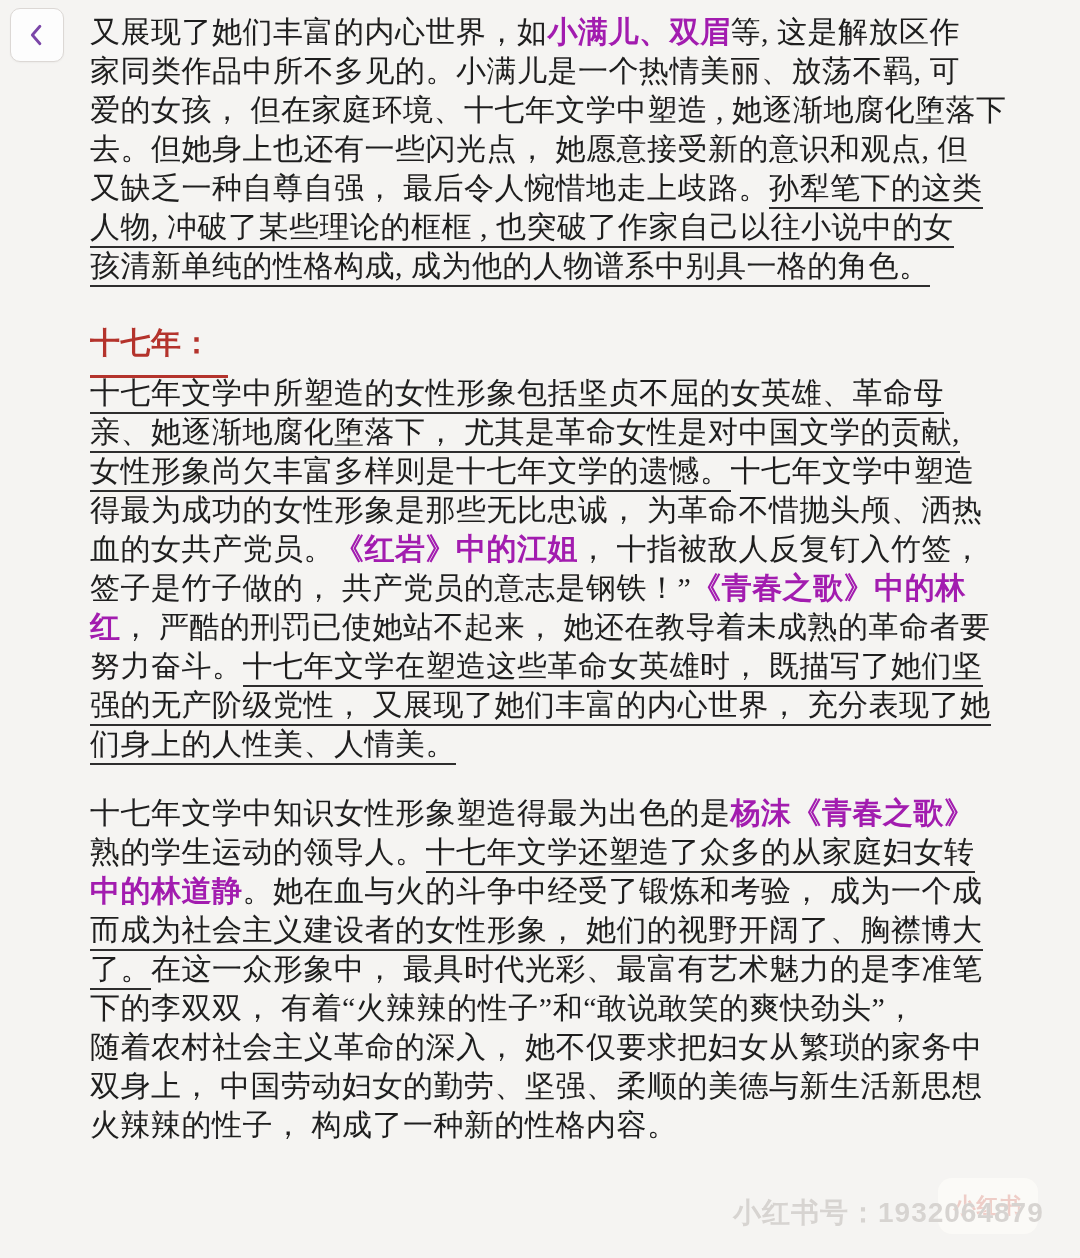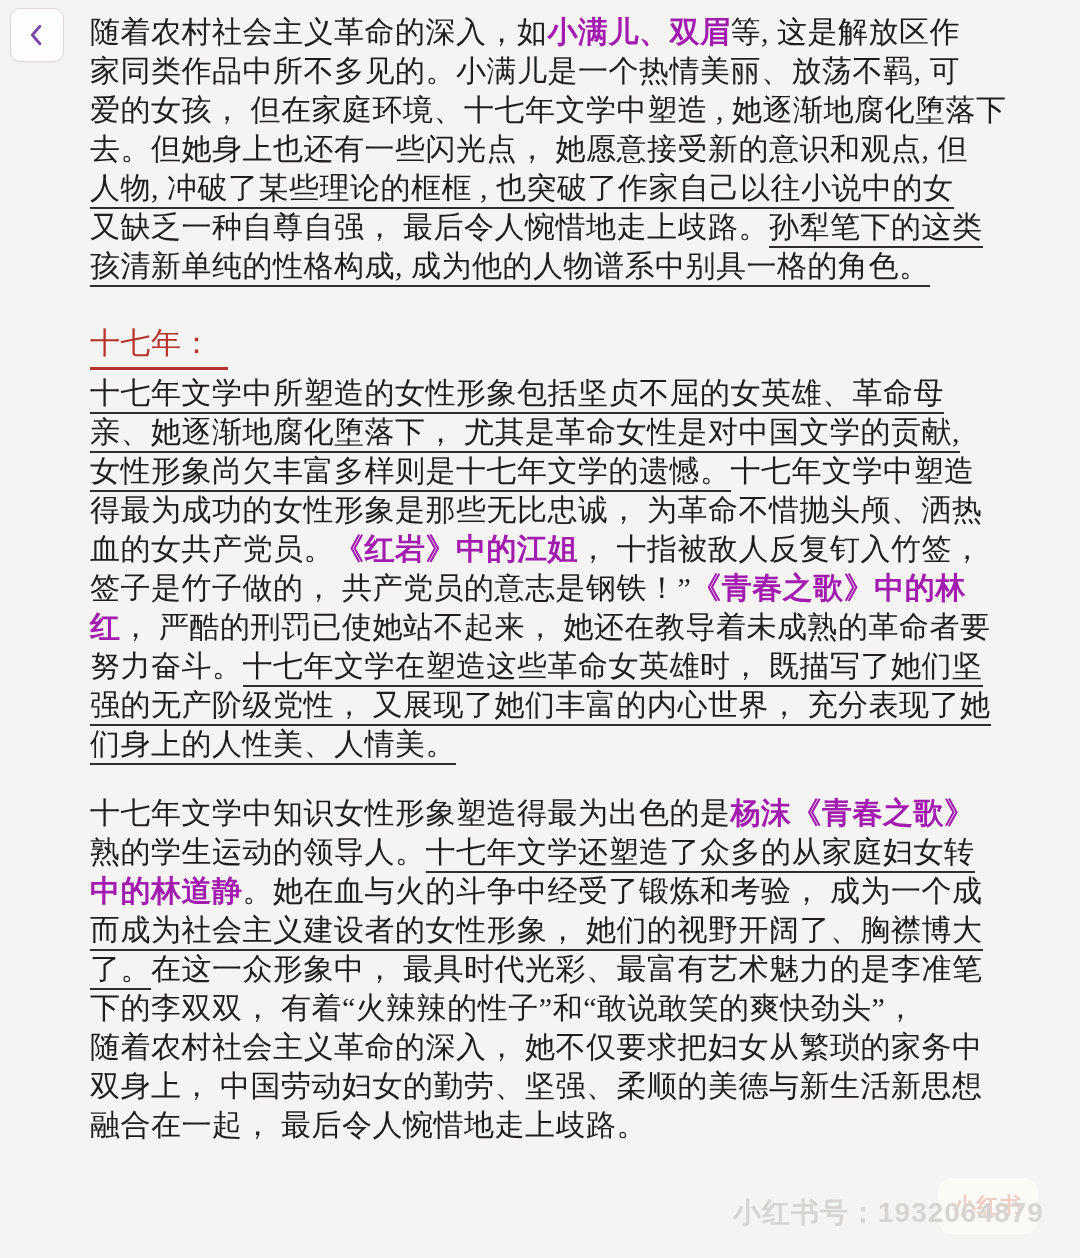--- a/index.html
+++ b/index.html
@@ -27,23 +27,23 @@
     font-size:30px;line-height:39px;
     letter-spacing:0.5px;
     color:#1e1e1e;
   }
   .block{margin:0;}
   .line{height:39px;white-space:nowrap;}
   .seg{}
   .seg.blue{color:#a21caf;font-weight:bold;}
   .seg.ul{border-bottom:2px solid #2e2e2e;padding-bottom:3px;}
   .seg.red{
-    color:#b4332c;font-weight:normal;
+    color:#b4332c;font-weight:bold;
     border-bottom:3px solid #b4332c;
-    padding-bottom:8px;padding-right:16px;
+    padding-bottom:16px;padding-right:16px;
   }
   .heading{margin-top:38px;margin-bottom:6px;}
   .heading .line{height:44px;}
   .para-3{margin-top:30px;}
   
   .wm-badge{
     position:absolute;left:938px;top:1178px;
     width:100px;height:56px;
     background:rgba(252,250,247,0.88);
     border-radius:14px;
@@ -71,26 +71,26 @@
 <body>
 
 <div class="back-btn">
   <svg viewBox="0 0 24 24" width="28" height="28">
     <polyline points="14.5,4.5 8,12 14.5,19.5" fill="none" stroke="#7b46a8" stroke-width="2.4" stroke-linecap="round" stroke-linejoin="round"></polyline>
   </svg>
 </div>
 
 <div class="doc" id="doc">
     <div class="block paragraph para-1">
-      <div class="line"><span class="seg plain">随着农村社会主义革命的深入，如</span><span class="seg blue">小满儿、双眉</span><span class="seg plain">等, 这是解放区作</span></div>
+      <div class="line"><span class="seg plain">又展现了她们丰富的内心世界，如</span><span class="seg blue">小满儿、双眉</span><span class="seg plain">等, 这是解放区作</span></div>
       <div class="line"><span class="seg plain">家同类作品中所不多见的。小满儿是一个热情美丽、放荡不羁, 可</span></div>
       <div class="line"><span class="seg plain">爱的女孩， 但在家庭环境、十七年文学中塑造 , 她逐渐地腐化堕落下</span></div>
       <div class="line"><span class="seg plain">去。但她身上也还有一些闪光点， 她愿意接受新的意识和观点, 但</span></div>
+      <div class="line"><span class="seg plain">又缺乏一种自尊自强， 最后令人惋惜地走上歧路。</span><span class="seg ul">孙犁笔下的这类</span></div>
       <div class="line"><span class="seg ul">人物, 冲破了某些理论的框框 , 也突破了作家自己以往小说中的女</span></div>
-      <div class="line"><span class="seg plain">又缺乏一种自尊自强， 最后令人惋惜地走上歧路。</span><span class="seg ul">孙犁笔下的这类</span></div>
       <div class="line"><span class="seg ul">孩清新单纯的性格构成, 成为他的人物谱系中别具一格的角色。</span></div>
     </div>
     <div class="block heading heading-shiqinian">
       <div class="line"><span class="seg red">十七年：</span></div>
     </div>
     <div class="block paragraph para-2">
       <div class="line"><span class="seg ul">十七年文学中所塑造的女性形象包括坚贞不屈的女英雄、革命母</span></div>
       <div class="line"><span class="seg ul">亲、她逐渐地腐化堕落下， 尤其是革命女性是对中国文学的贡献,</span></div>
       <div class="line"><span class="seg ul">女性形象尚欠丰富多样则是十七年文学的遗憾。</span><span class="seg plain">十七年文学中塑造</span></div>
       <div class="line"><span class="seg plain">得最为成功的女性形象是那些无比忠诚， 为革命不惜抛头颅、洒热</span></div>
@@ -103,20 +103,20 @@
     </div>
     <div class="block paragraph para-3">
       <div class="line"><span class="seg plain">十七年文学中知识女性形象塑造得最为出色的是</span><span class="seg blue">杨沫《青春之歌》</span></div>
       <div class="line"><span class="seg plain">熟的学生运动的领导人。</span><span class="seg ul">十七年文学还塑造了众多的从家庭妇女转</span></div>
       <div class="line"><span class="seg blue">中的林道静</span><span class="seg plain">。她在血与火的斗争中经受了锻炼和考验， 成为一个成</span></div>
       <div class="line"><span class="seg ul">而成为社会主义建设者的女性形象， 她们的视野开阔了、胸襟博大</span></div>
       <div class="line"><span class="seg ul">了。</span><span class="seg plain">在这一众形象中， 最具时代光彩、最富有艺术魅力的是李准笔</span></div>
       <div class="line"><span class="seg plain">下的李双双， 有着“火辣辣的性子”和“敢说敢笑的爽快劲头”，</span></div>
       <div class="line"><span class="seg plain">随着农村社会主义革命的深入， 她不仅要求把妇女从繁琐的家务中</span></div>
       <div class="line"><span class="seg plain">双身上， 中国劳动妇女的勤劳、坚强、柔顺的美德与新生活新思想</span></div>
-      <div class="line"><span class="seg plain">融合在一起， 最后令人惋惜地走上歧路。</span></div>
+      <div class="line"><span class="seg plain">火辣辣的性子， 构成了一种新的性格内容。</span></div>
     </div>
   </div>
 
 <div class="wm-badge">
   <span>小红书</span>
 </div>
 <div class="wm-id">小红书号：1932064879</div>
 
 </body></html>

